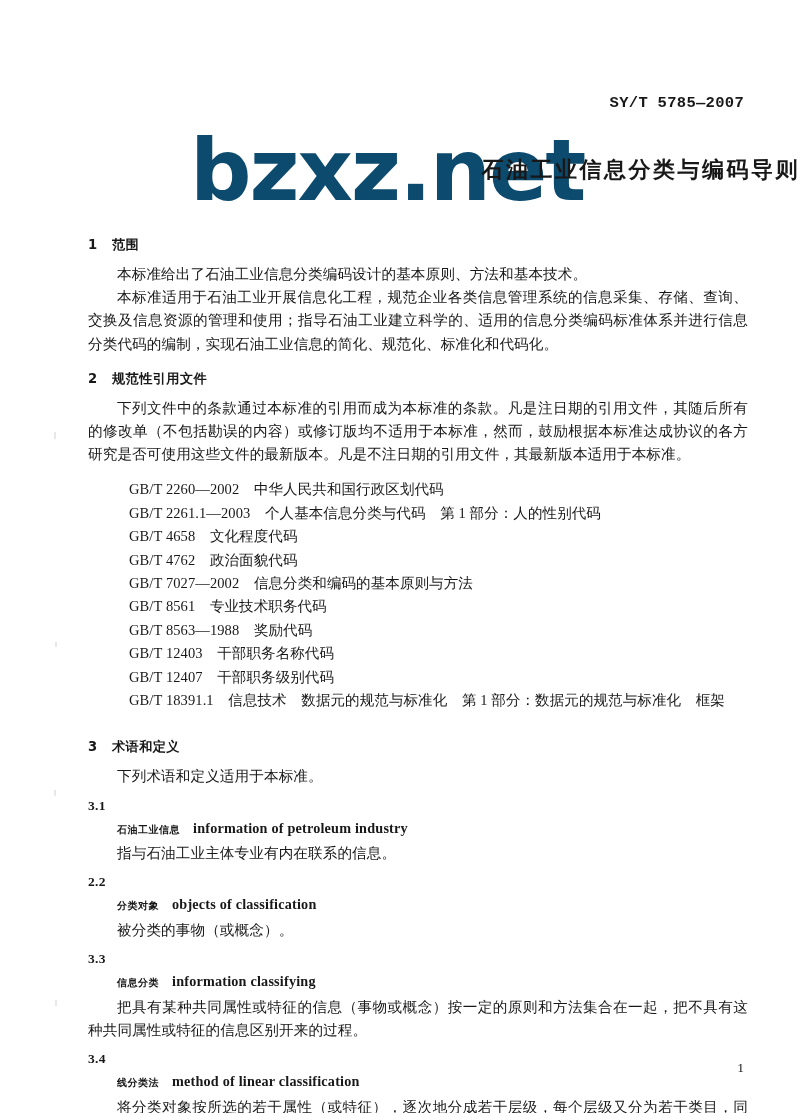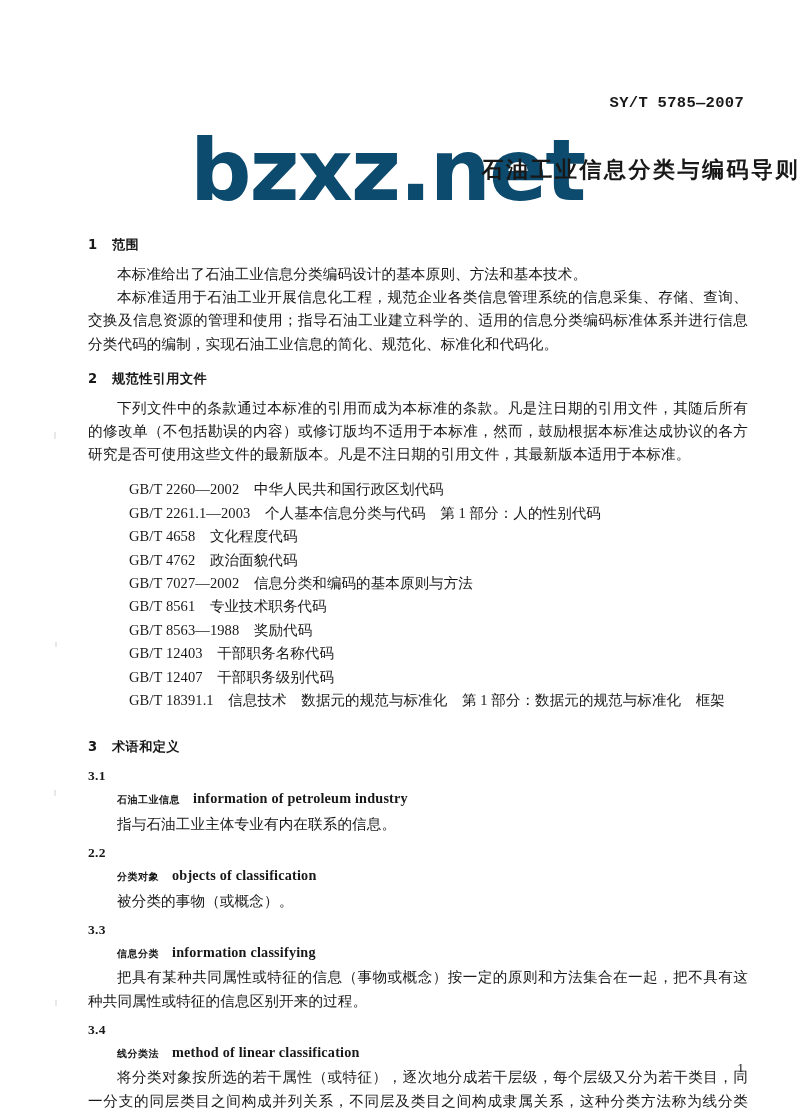--- a/index.html
+++ b/index.html
@@ -199,20 +199,21 @@
       <li>GB/T 12403　干部职务名称代码</li>
       <li>GB/T 12407　干部职务级别代码</li>
       <li>GB/T 18391.1　信息技术　数据元的规范与标准化　第 1 部分：数据元的规范与标准化　框架</li>
     </ul>
 
     <div class="gap-after-sec"></div>
 
     <div class="sec-head">
       <span class="num">3</span><span>术语和定义</span>
     </div>
+    <p class="para">下列术语和定义适用于本标准。</p>
 
     <div class="term-num">3.1</div>
     <div class="term-line">
       <span class="term-cn">石油工业信息</span><span class="term-en">information of petroleum industry</span>
     </div>
     <p class="term-def">指与石油工业主体专业有内在联系的信息。</p>
 
     <div class="term-num">2.2</div>
     <div class="term-line">
       <span class="term-cn">分类对象</span><span class="term-en">objects of classification</span>

